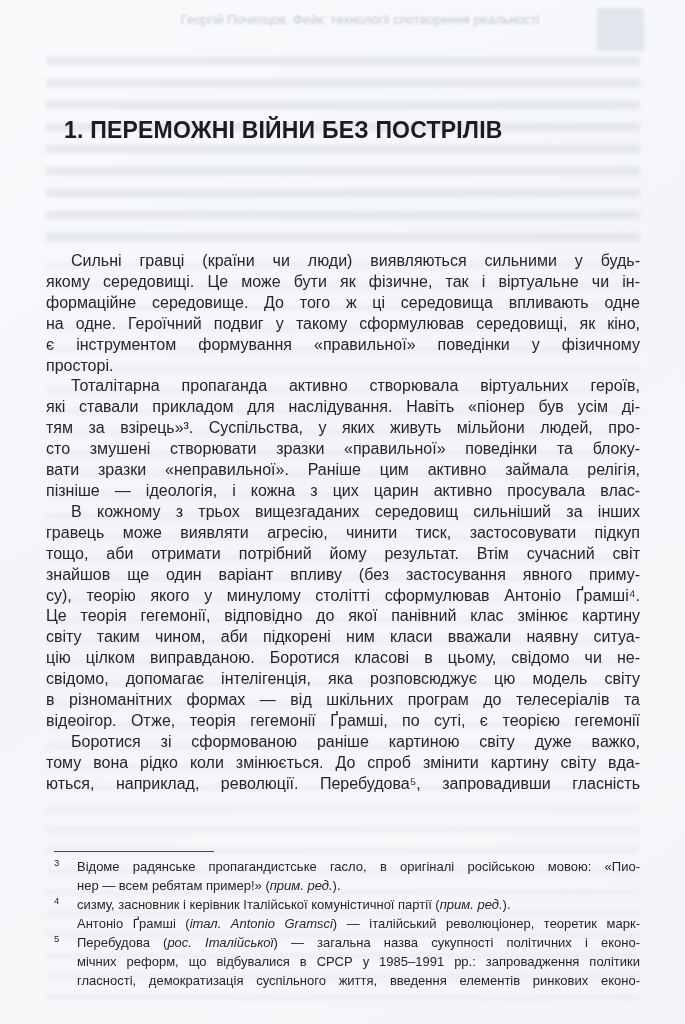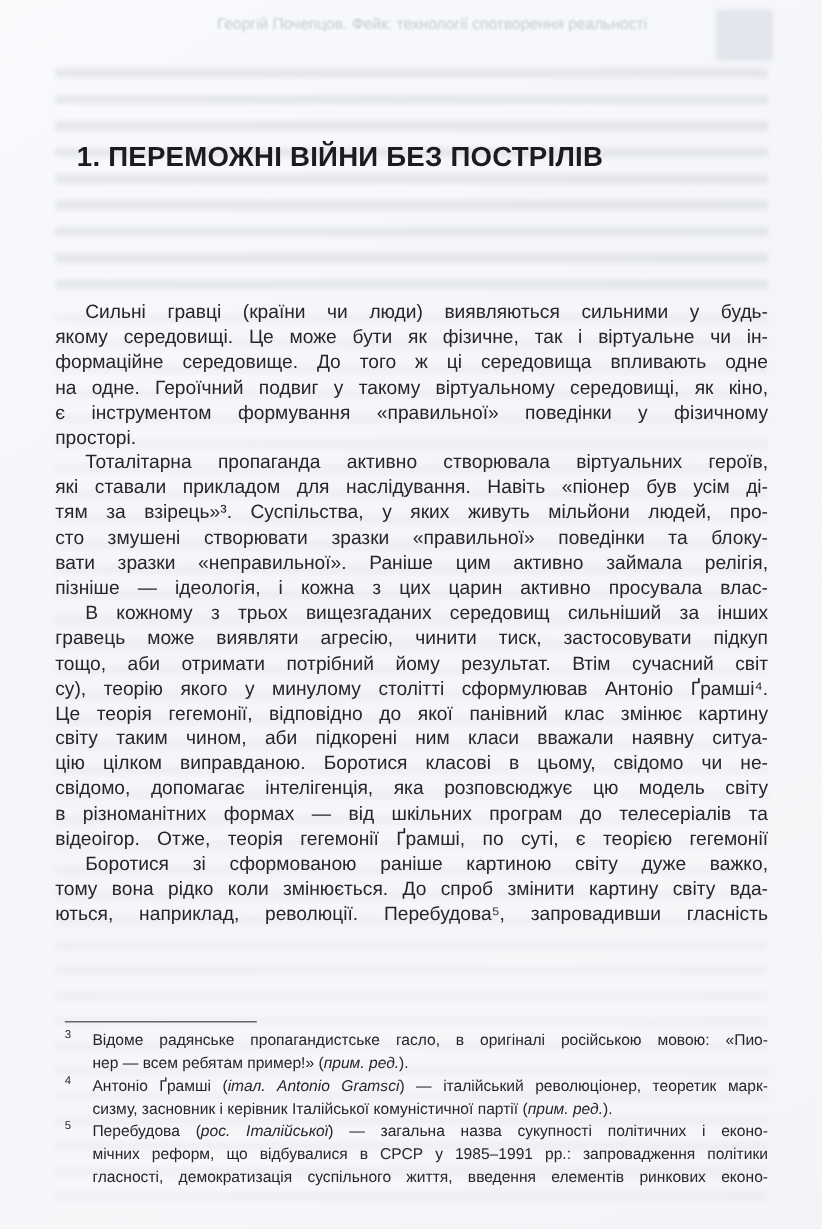--- a/index.html
+++ b/index.html
@@ -78,36 +78,37 @@
   <div class="ghost-lines gl-top"></div>
   <div class="ghost-lines gl-body"></div>
 
   <h1 class="title">1. ПЕРЕМОЖНІ ВІЙНИ БЕЗ ПОСТРІЛІВ</h1>
 
   <div class="body">
       <div class="para">
         <div class="line ind">Сильні гравці (країни чи люди) виявляються сильними у будь-</div>
         <div class="line">якому середовищі. Це може бути як фізичне, так і віртуальне чи ін-</div>
         <div class="line">формаційне середовище. До того ж ці середовища впливають одне</div>
-        <div class="line">на одне. Героїчний подвиг у такому віртуальному середовищі, як кіно,</div>
+        <div class="line">на одне. Героїчний подвиг у такому сформулював середовищі, як кіно,</div>
         <div class="line">є інструментом формування «правильної» поведінки у фізичному</div>
         <div class="line end">просторі.</div>
       </div>
       <div class="para">
         <div class="line ind">Тоталітарна пропаганда активно створювала віртуальних героїв,</div>
         <div class="line">які ставали прикладом для наслідування. Навіть «піонер був усім ді-</div>
         <div class="line">тям за взірець»³. Суспільства, у яких живуть мільйони людей, про-</div>
         <div class="line">сто змушені створювати зразки «правильної» поведінки та блоку-</div>
         <div class="line">вати зразки «неправильної». Раніше цим активно займала релігія,</div>
         <div class="line">пізніше — ідеологія, і кожна з цих царин активно просувала влас-</div>
       </div>
       <div class="para">
         <div class="line ind">В кожному з трьох вищезгаданих середовищ сильніший за інших</div>
         <div class="line">гравець може виявляти агресію, чинити тиск, застосовувати підкуп</div>
         <div class="line">тощо, аби отримати потрібний йому результат. Втім сучасний світ</div>
+        <div class="line">знайшов ще один варіант впливу (без застосування явного приму-</div>
         <div class="line">су), теорію якого у минулому столітті сформулював Антоніо Ґрамші⁴.</div>
         <div class="line">Це теорія гегемонії, відповідно до якої панівний клас змінює картину</div>
         <div class="line">світу таким чином, аби підкорені ним класи вважали наявну ситуа-</div>
         <div class="line">цію цілком виправданою. Боротися класові в цьому, свідомо чи не-</div>
         <div class="line">свідомо, допомагає інтелігенція, яка розповсюджує цю модель світу</div>
         <div class="line">в різноманітних формах — від шкільних програм до телесеріалів та</div>
         <div class="line">відеоігор. Отже, теорія гегемонії Ґрамші, по суті, є теорією гегемонії</div>
       </div>
       <div class="para">
         <div class="line ind">Боротися зі сформованою раніше картиною світу дуже важко,</div>
@@ -119,22 +120,22 @@
   <div class="fnsep"></div>
 
   <div class="fns">
       <div class="fn">
         <span class="fn-marker">3</span>
         <div class="line"><span>Відоме радянське пропагандистське гасло, в оригіналі російською мовою: «Пио-</span></div>
         <div class="line end"><span>нер — всем ребятам пример!» (</span><span class="it">прим. ред.</span><span>).</span></div>
       </div>
       <div class="fn">
         <span class="fn-marker">4</span>
+        <div class="line end"><span>сизму, засновник і керівник Італійської комуністичної партії (</span><span class="it">прим. ред.</span><span>).</span></div>
         <div class="line"><span>Антоніо Ґрамші (</span><span class="it">італ. Antonio Gramsci</span><span>) — італійський революціонер, теоретик марк-</span></div>
-        <div class="line end"><span>сизму, засновник і керівник Італійської комуністичної партії (</span><span class="it">прим. ред.</span><span>).</span></div>
       </div>
       <div class="fn">
         <span class="fn-marker">5</span>
         <div class="line"><span>Перебудова (</span><span class="it">рос. Італійської</span><span>) — загальна назва сукупності політичних і еконо-</span></div>
         <div class="line"><span>мічних реформ, що відбувалися в СРСР у 1985–1991 рр.: запровадження політики</span></div>
         <div class="line"><span>гласності, демократизація суспільного життя, введення елементів ринкових еконо-</span></div>
       </div>
     </div>
 </div>
 

